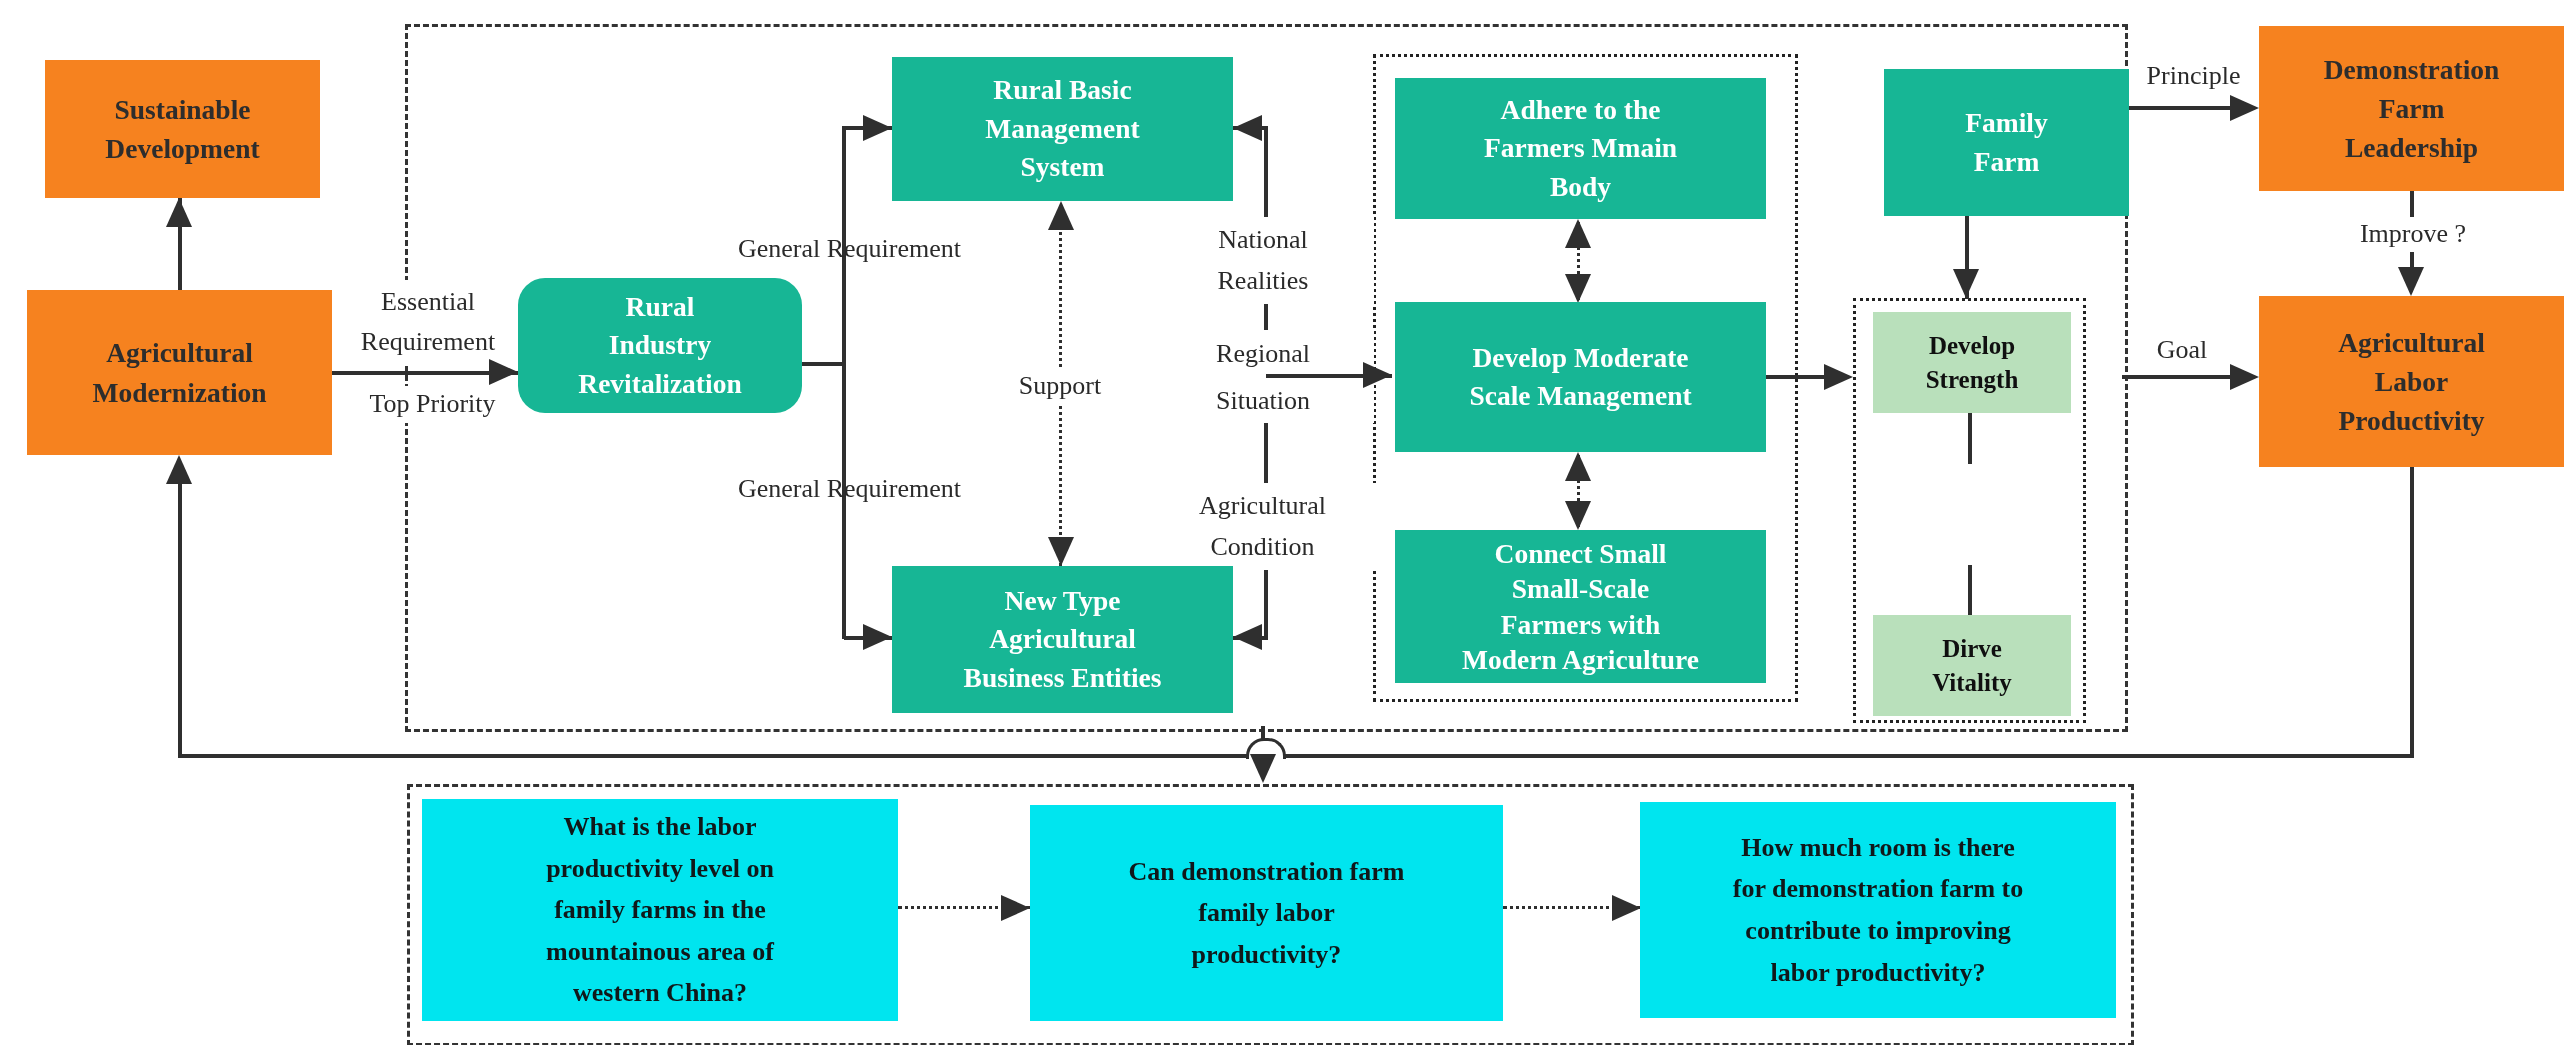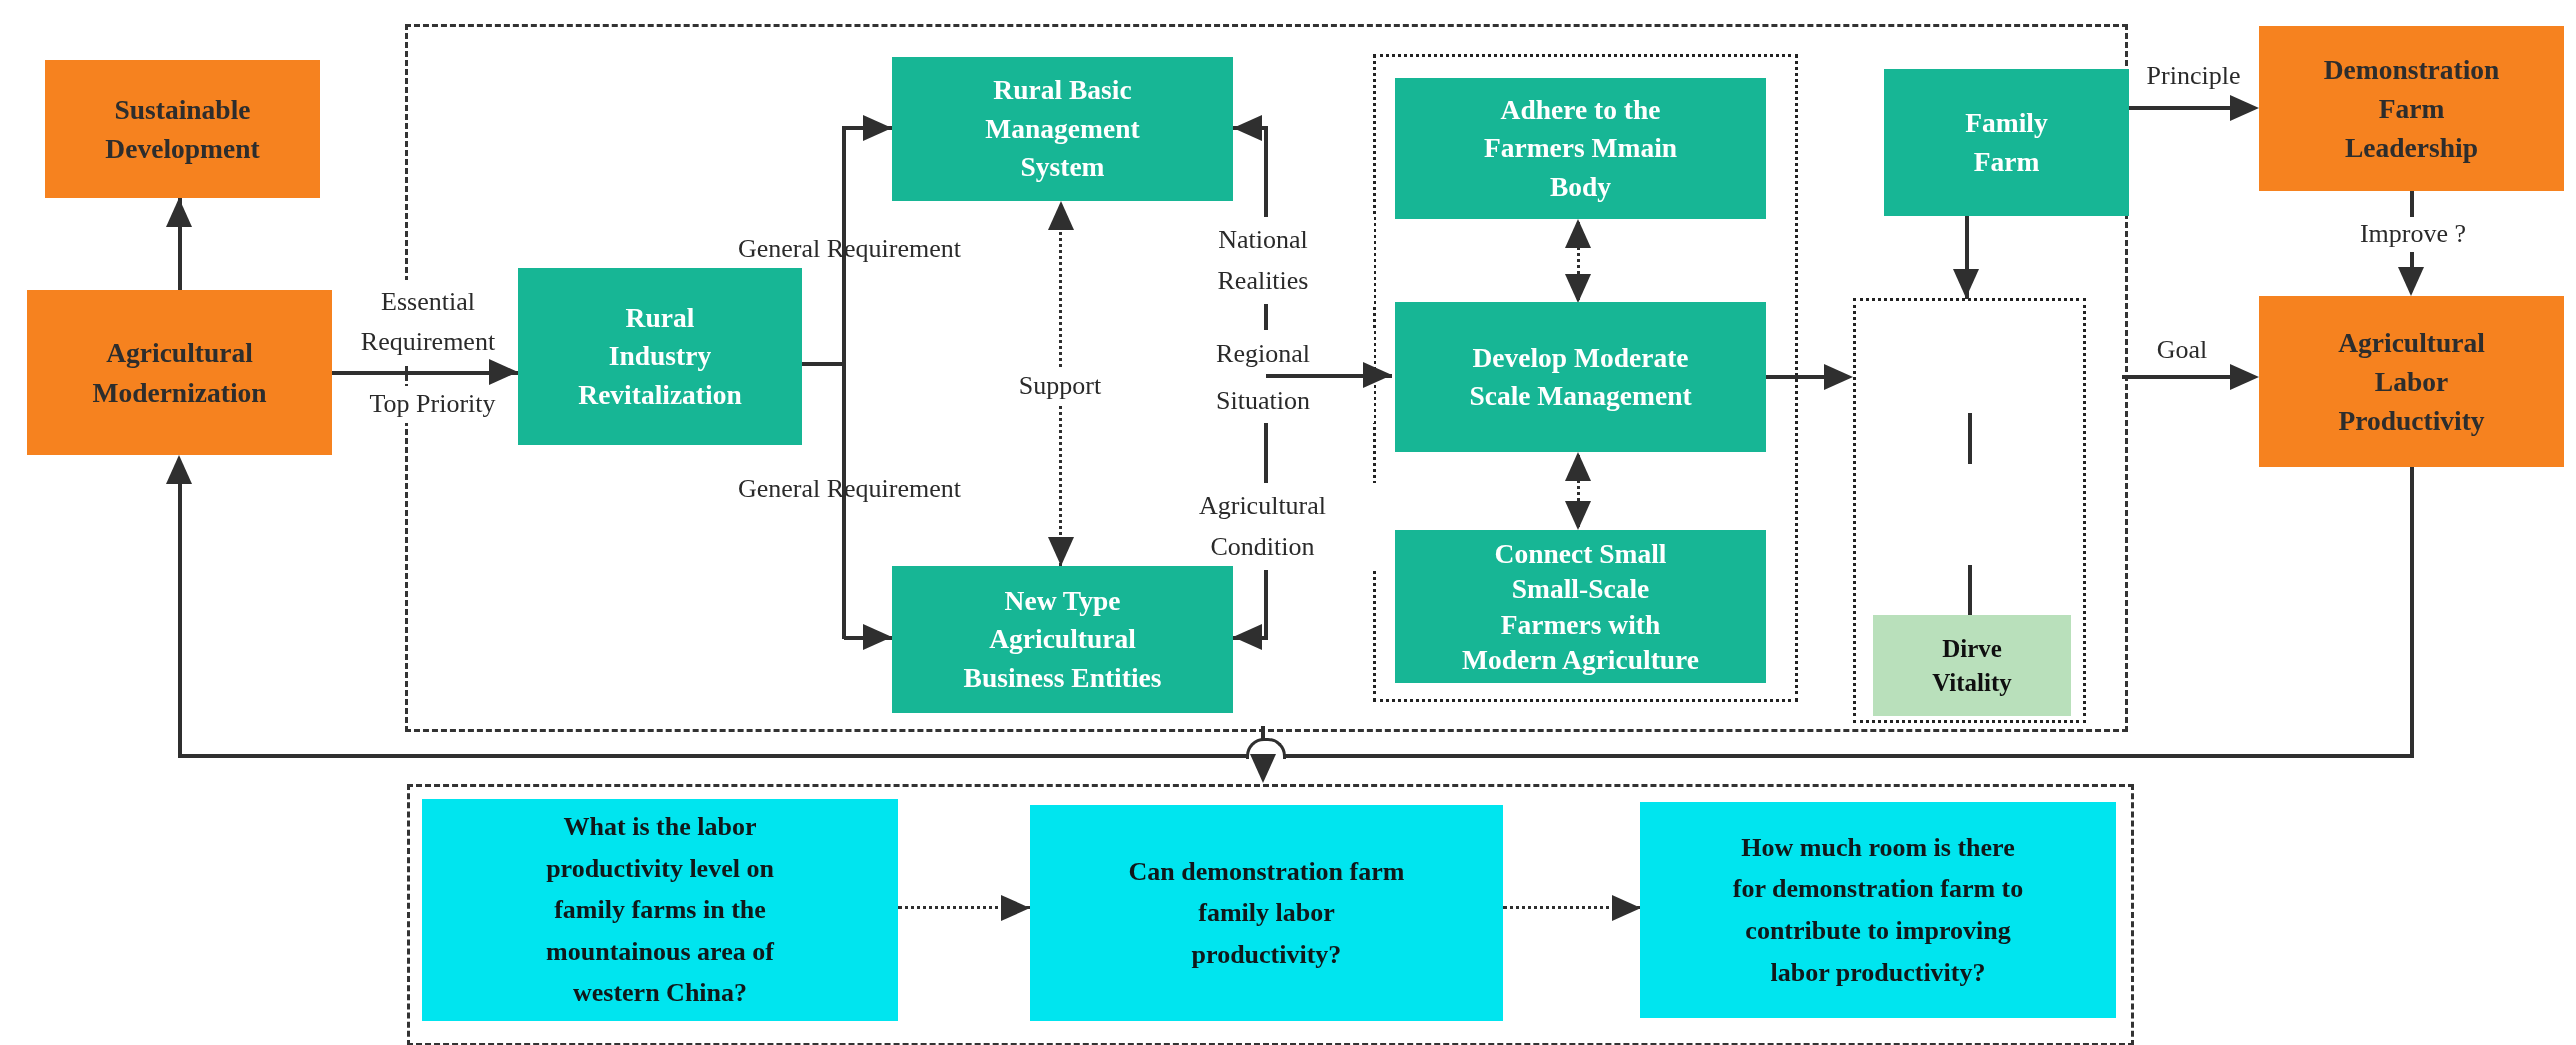--- a/index.html
+++ b/index.html
@@ -103,40 +103,42 @@
   <div class="ah u" style="left:166px;top:455px;"></div>
   <div class="hop" style="left:1246px;top:738px;"></div>
   <div class="ah d" style="left:1250px;top:754px;"></div>
   <div class="ah r" style="left:1001px;top:895px;"></div>
   <div class="ah r" style="left:1612px;top:895px;"></div>
 
   <div class="box orange" style="left:45px;top:60px;width:275px;height:138px;">Sustainable
 Development</div>
   <div class="box orange" style="left:27px;top:290px;width:305px;height:165px;">Agricultural
 Modernization</div>
-  <div class="box teal" style="left:518px;top:268px;width:284px;height:177px;">Rural
+  <div class="box teal" style="left:518px;top:278px;width:284px;height:135px;border-radius:27px;">Rural
 Industry
 Revitalization</div>
   <div class="box teal" style="left:892px;top:57px;width:341px;height:144px;">Rural Basic
 Management
 System</div>
   <div class="box teal" style="left:892px;top:566px;width:341px;height:147px;">New Type
 Agricultural
 Business Entities</div>
   <div class="box teal" style="left:1395px;top:78px;width:371px;height:141px;">Adhere to the
 Farmers Mmain
 Body</div>
   <div class="box teal" style="left:1395px;top:302px;width:371px;height:150px;">Develop Moderate
 Scale Management</div>
   <div class="box teal lh-tight" style="left:1395px;top:530px;width:371px;height:153px;">Connect Small
 Small-Scale
 Farmers with
 Modern Agriculture</div>
   <div class="box teal" style="left:1844px;top:69px;width:245px;height:147px;margin-left:40px;">Family
 Farm</div>
+  <div class="box lgreen" style="left:1873px;top:312px;width:198px;height:101px;">Develop
+Strength</div>
   <div class="box lgreen" style="left:1873px;top:615px;width:198px;height:101px;">Dirve
 Vitality</div>
   <div class="box orange" style="left:2259px;top:26px;width:305px;height:165px;text-align:center;">Demonstration
 Farm
 Leadership</div>
   <div class="box orange" style="left:2259px;top:296px;width:305px;height:171px;">Agricultural
 Labor
 Productivity</div>
   <div class="box cyan" style="left:422px;top:799px;width:476px;height:222px;">What is the labor
 productivity level on

